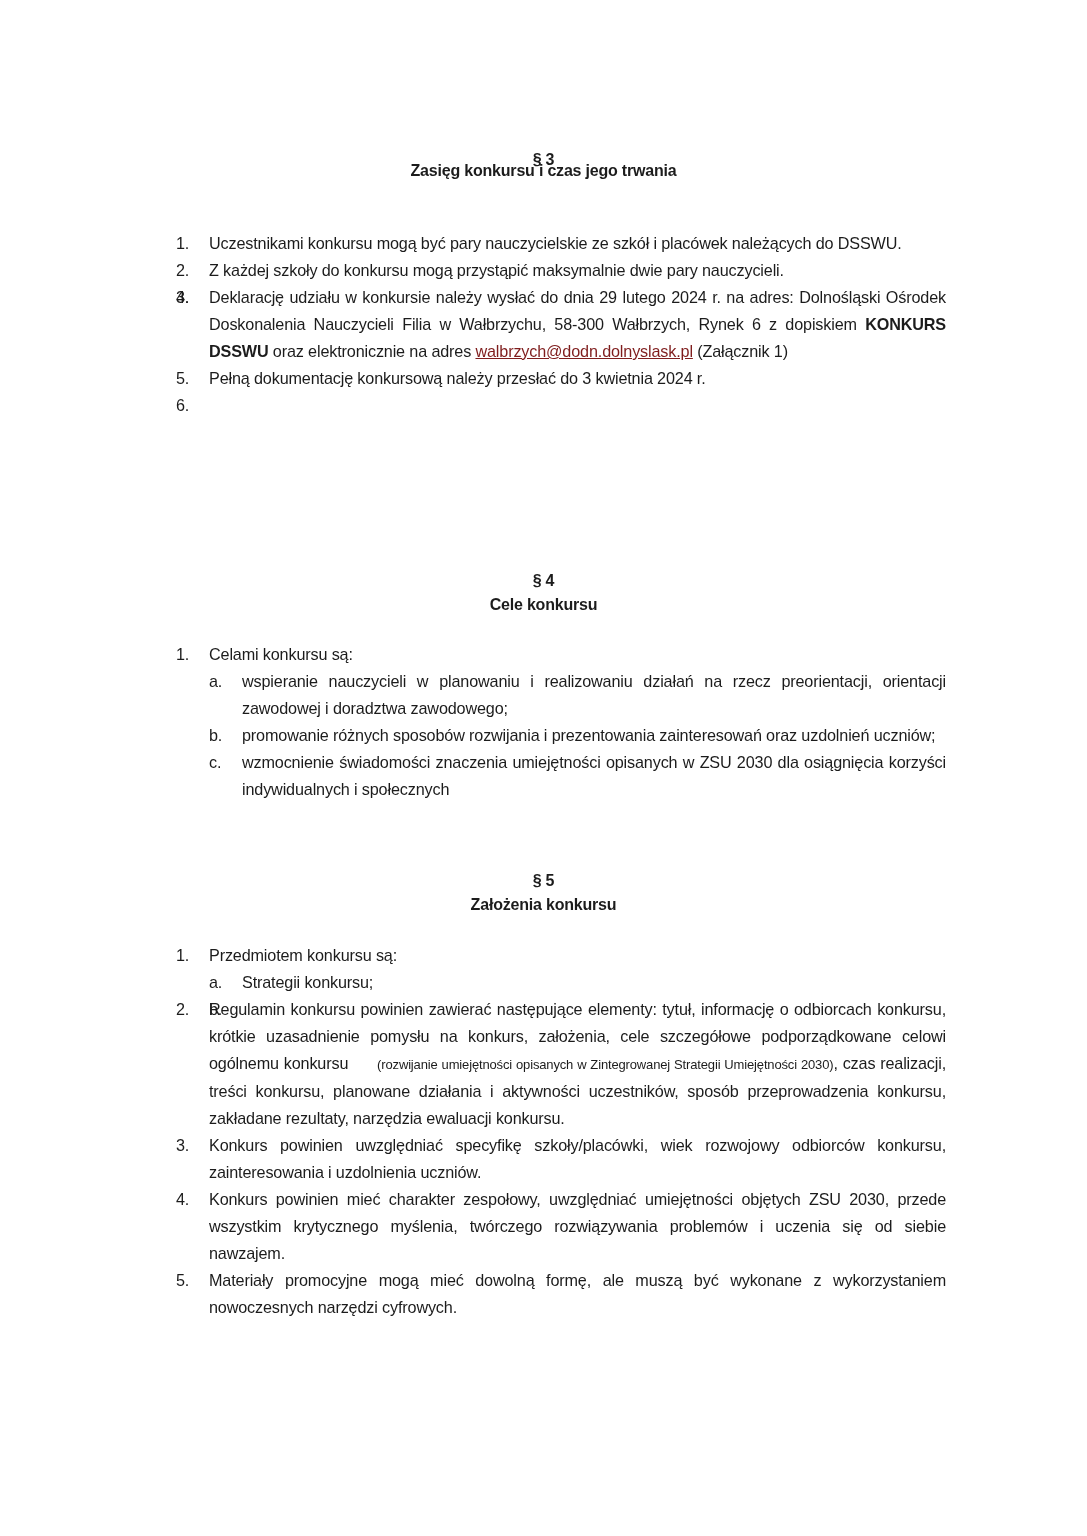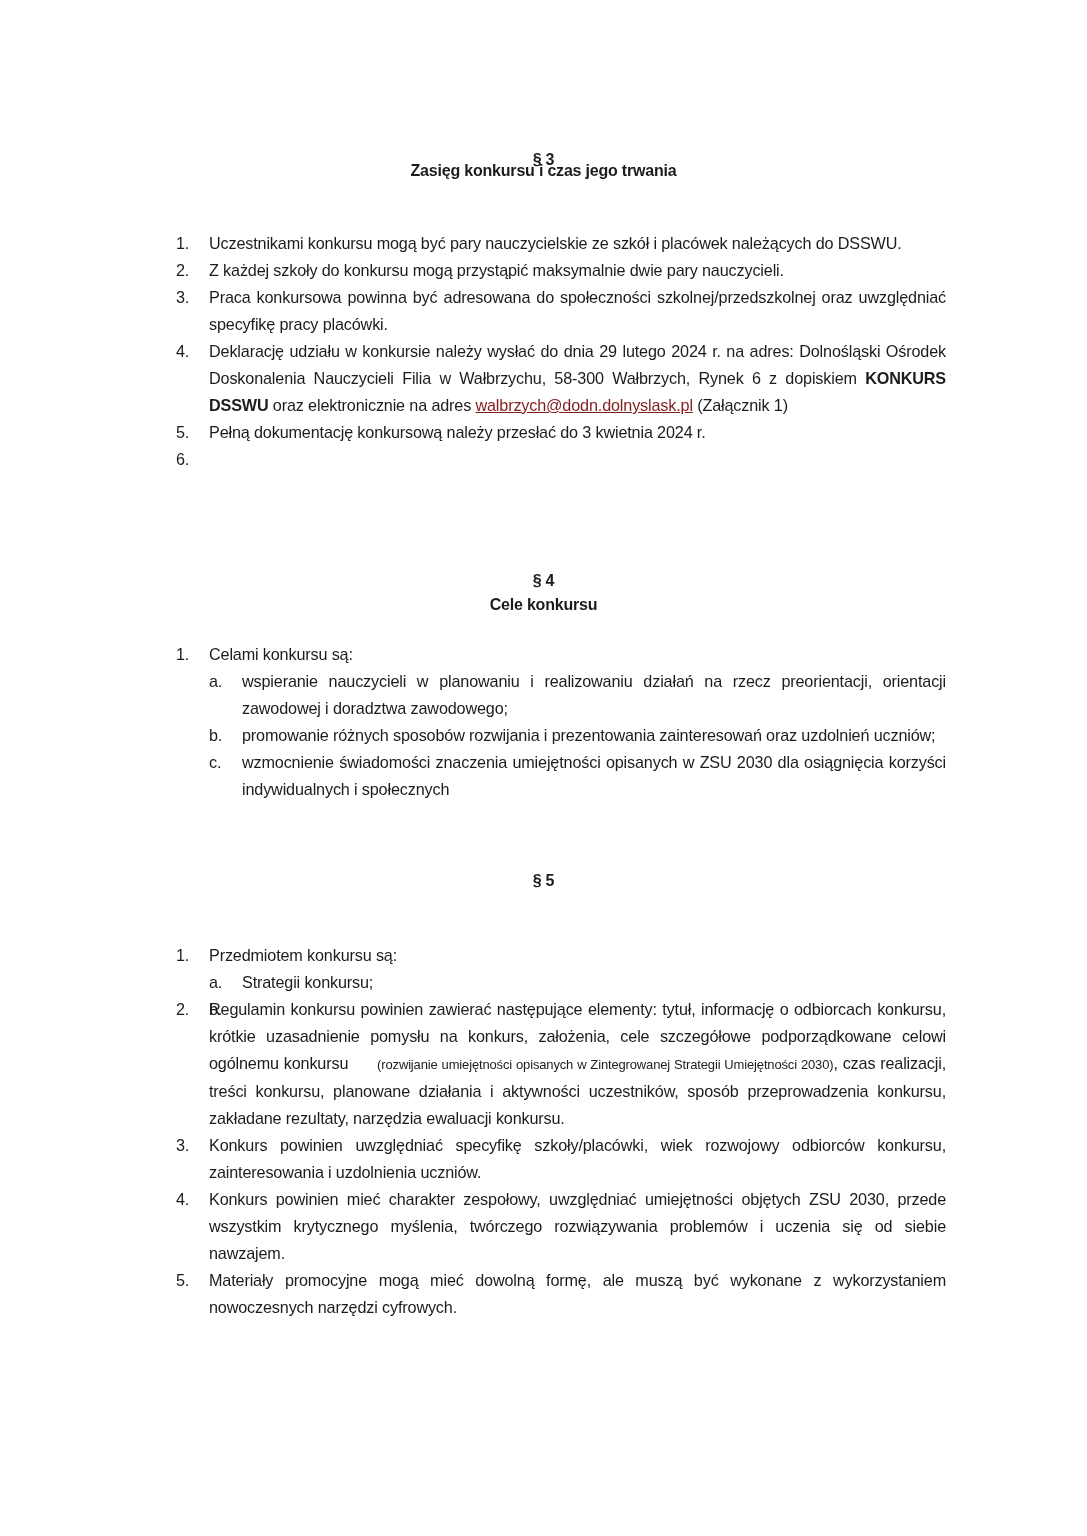--- a/index.html
+++ b/index.html
@@ -34,21 +34,20 @@
     <div class="item">
       <span class="num">1.</span>
       <span>Uczestnikami konkursu mogą być pary nauczycielskie ze szkół i placówek należących do DSSWU.</span>
     </div>
     <div class="item">
       <span class="num">2.</span>
       <span>Z każdej szkoły do konkursu mogą przystąpić maksymalnie dwie pary nauczycieli.</span>
     </div>
     <div class="item">
       <span class="num">3.</span>
-      <span>Praca konkursowa powinna być adresowana do społeczności szkolnej/przedszkolnej oraz uwzględniać specyfikę pracy placówki.</span>
     </div>
     <div class="item">
       <span class="num">4.</span>
       <span>Deklarację udziału w konkursie należy wysłać do dnia 29 lutego 2024 r. na adres: Dolnośląski Ośrodek Doskonalenia Nauczycieli Filia w Wałbrzychu, 58-300 Wałbrzych, Rynek 6 z dopiskiem </span><b>KONKURS DSSWU</b><span> oraz elektronicznie na adres </span><a class="link">walbrzych@dodn.dolnyslask.pl</a><span>  (Załącznik 1)</span>
     </div>
     <div class="item">
       <span class="num">5.</span>
       <span>Pełną dokumentację konkursową należy przesłać do 3 kwietnia 2024 r.</span>
     </div>
     <div class="item">
@@ -74,20 +73,21 @@
         </div>
         <div class="sub">
           <span class="num">c.</span>
           <span>wzmocnienie świadomości znaczenia umiejętności opisanych w ZSU 2030  dla osiągnięcia korzyści indywidualnych i społecznych</span>
         </div>
       </div>
     </div>
   </div>
 
   <div class="sec-num" style="top:872px">§ 5</div>
+  <div class="sec-title" style="top:896px">Założenia konkursu</div>
 
   <div class="ol" style="top:942px">
     <div class="item">
       <span class="num">1.</span>
       <span>Przedmiotem konkursu są:</span>
       <div class="subs">
         <div class="sub">
           <span class="num">a.</span>
           <span>Strategii konkursu;</span>
         </div>

